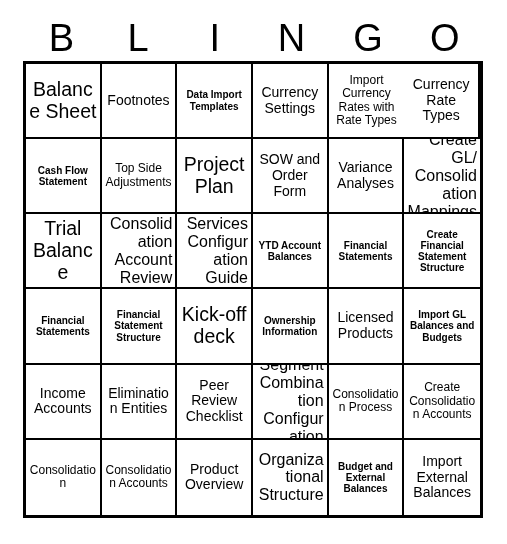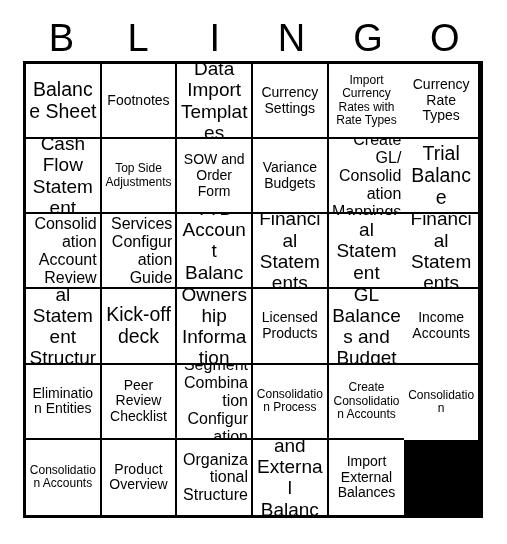--- a/index.html
+++ b/index.html
@@ -81,21 +81,21 @@
     line-height: 1.12;
     word-wrap: break-word;
     color: #000000;
     font-family: "Liberation Sans", sans-serif;
     font-weight: 400;
   }
 
   
   .fs-xl  { font-size: 19.5px; }
   .fs-lg  { font-size: 14px;   }
-  .fs-md  { font-size: 19px; }
+  .fs-md  { font-size: 10px; font-weight: bold; }
   .fs-sm  { font-size: 12px;   }
   .fs-xs  { font-size: 16px; text-align: right;   }
 </style>
 </head>
 <body>
 
 <div id="card">
 
   <div id="header-row">
       <div class="header-letter">B</div>
@@ -125,24 +125,27 @@
       <div class="cell">
         <span class="cell-text fs-lg">Currency Rate Types</span>
       </div>
       <div class="cell">
         <span class="cell-text fs-md">Cash Flow Statement</span>
       </div>
       <div class="cell">
         <span class="cell-text fs-sm">Top Side Adjustments</span>
       </div>
       <div class="cell">
+        <span class="cell-text fs-xl">Project Plan</span>
+      </div>
+      <div class="cell">
         <span class="cell-text fs-lg">SOW and Order Form</span>
       </div>
       <div class="cell">
-        <span class="cell-text fs-lg">Variance Budgets</span>
+        <span class="cell-text fs-lg">Variance Analyses</span>
       </div>
       <div class="cell last-col">
         <span class="cell-text fs-xs">Create GL/ Consolidation Mappings</span>
       </div>
       <div class="cell">
         <span class="cell-text fs-xl">Trial Balance</span>
       </div>
       <div class="cell">
         <span class="cell-text fs-xs">Consolidation Account Review</span>
       </div>

